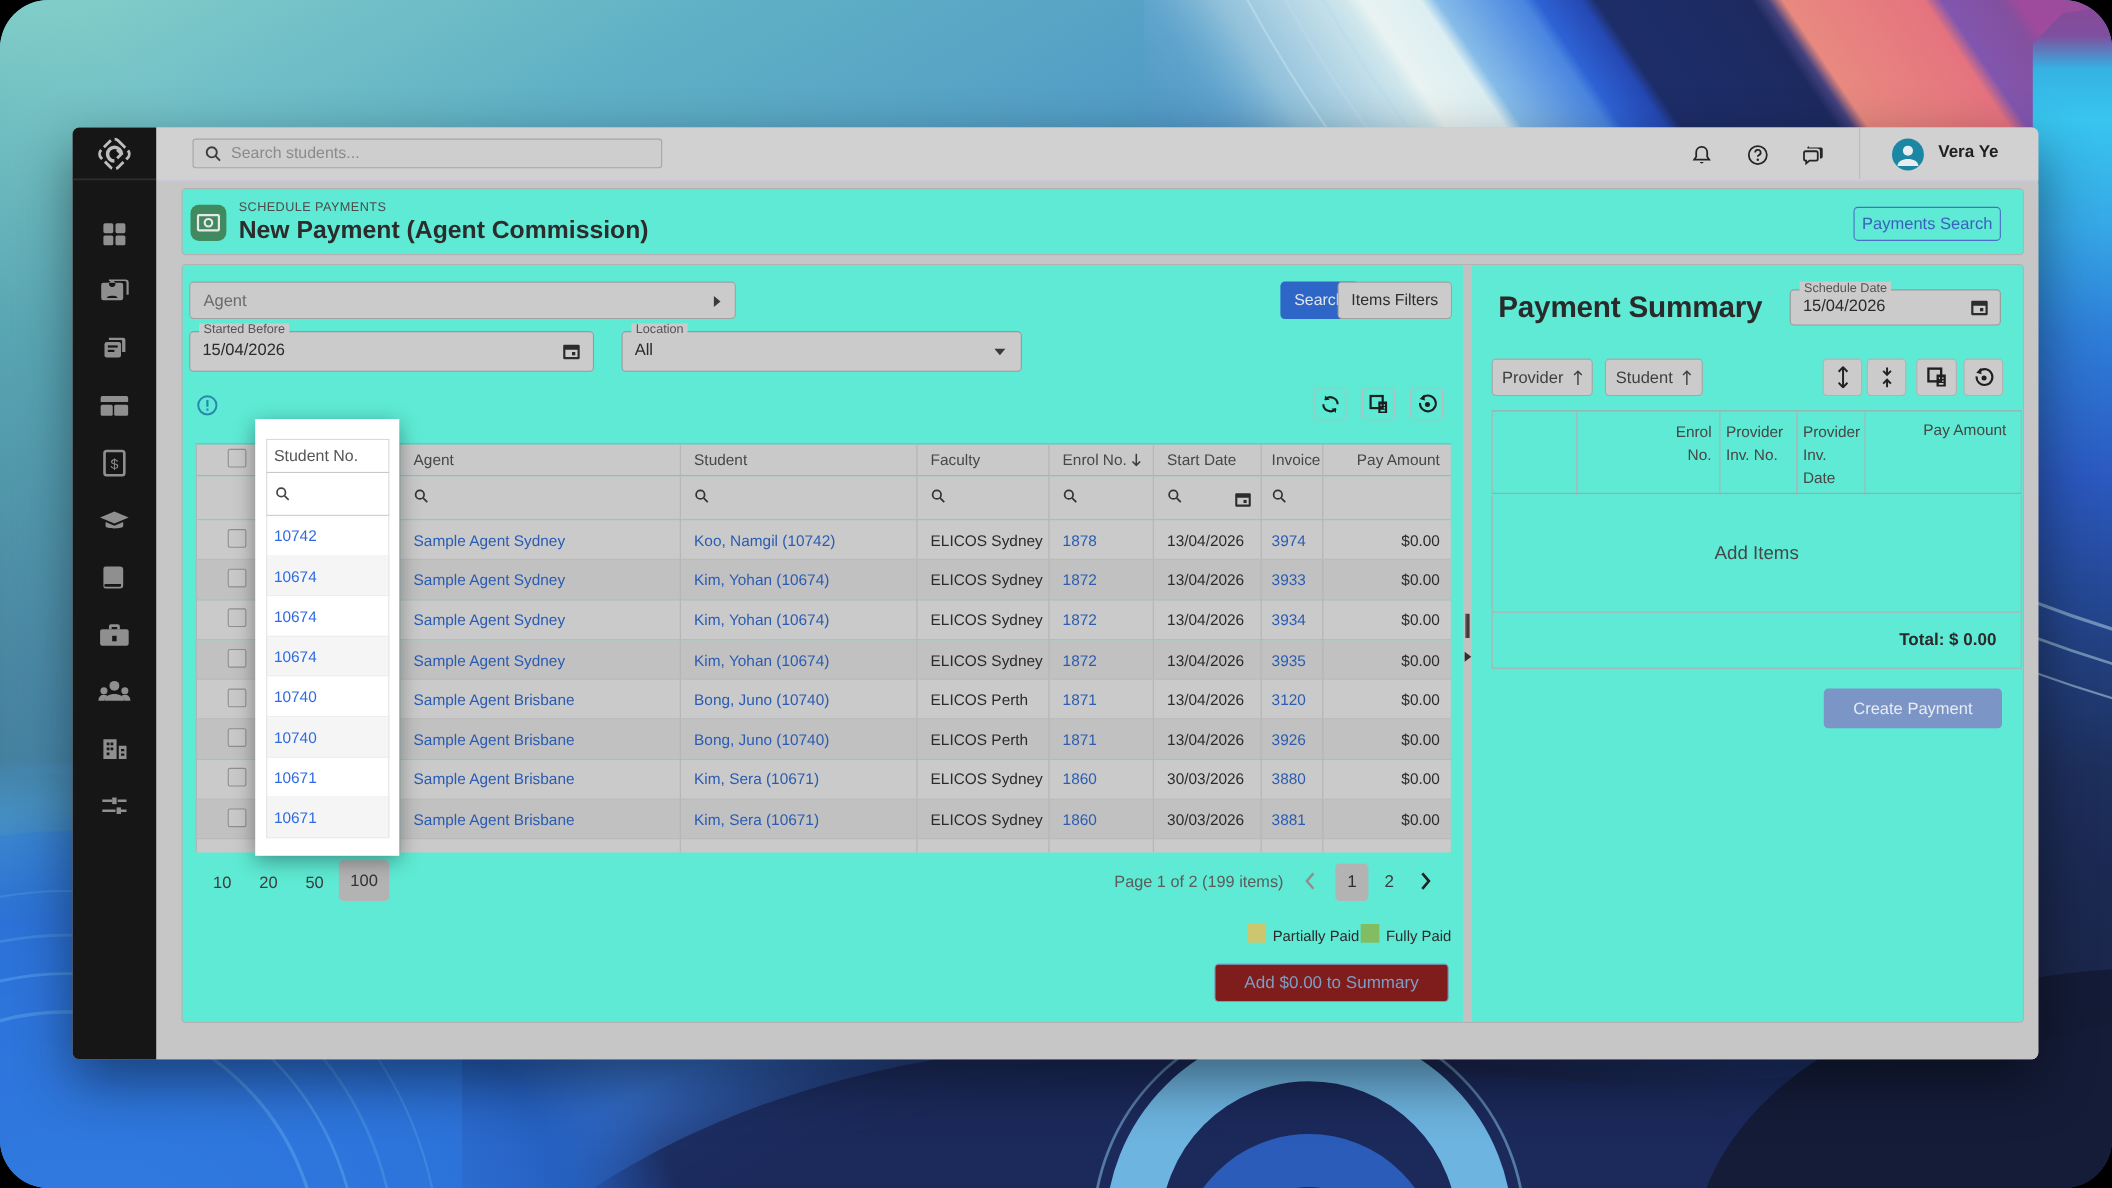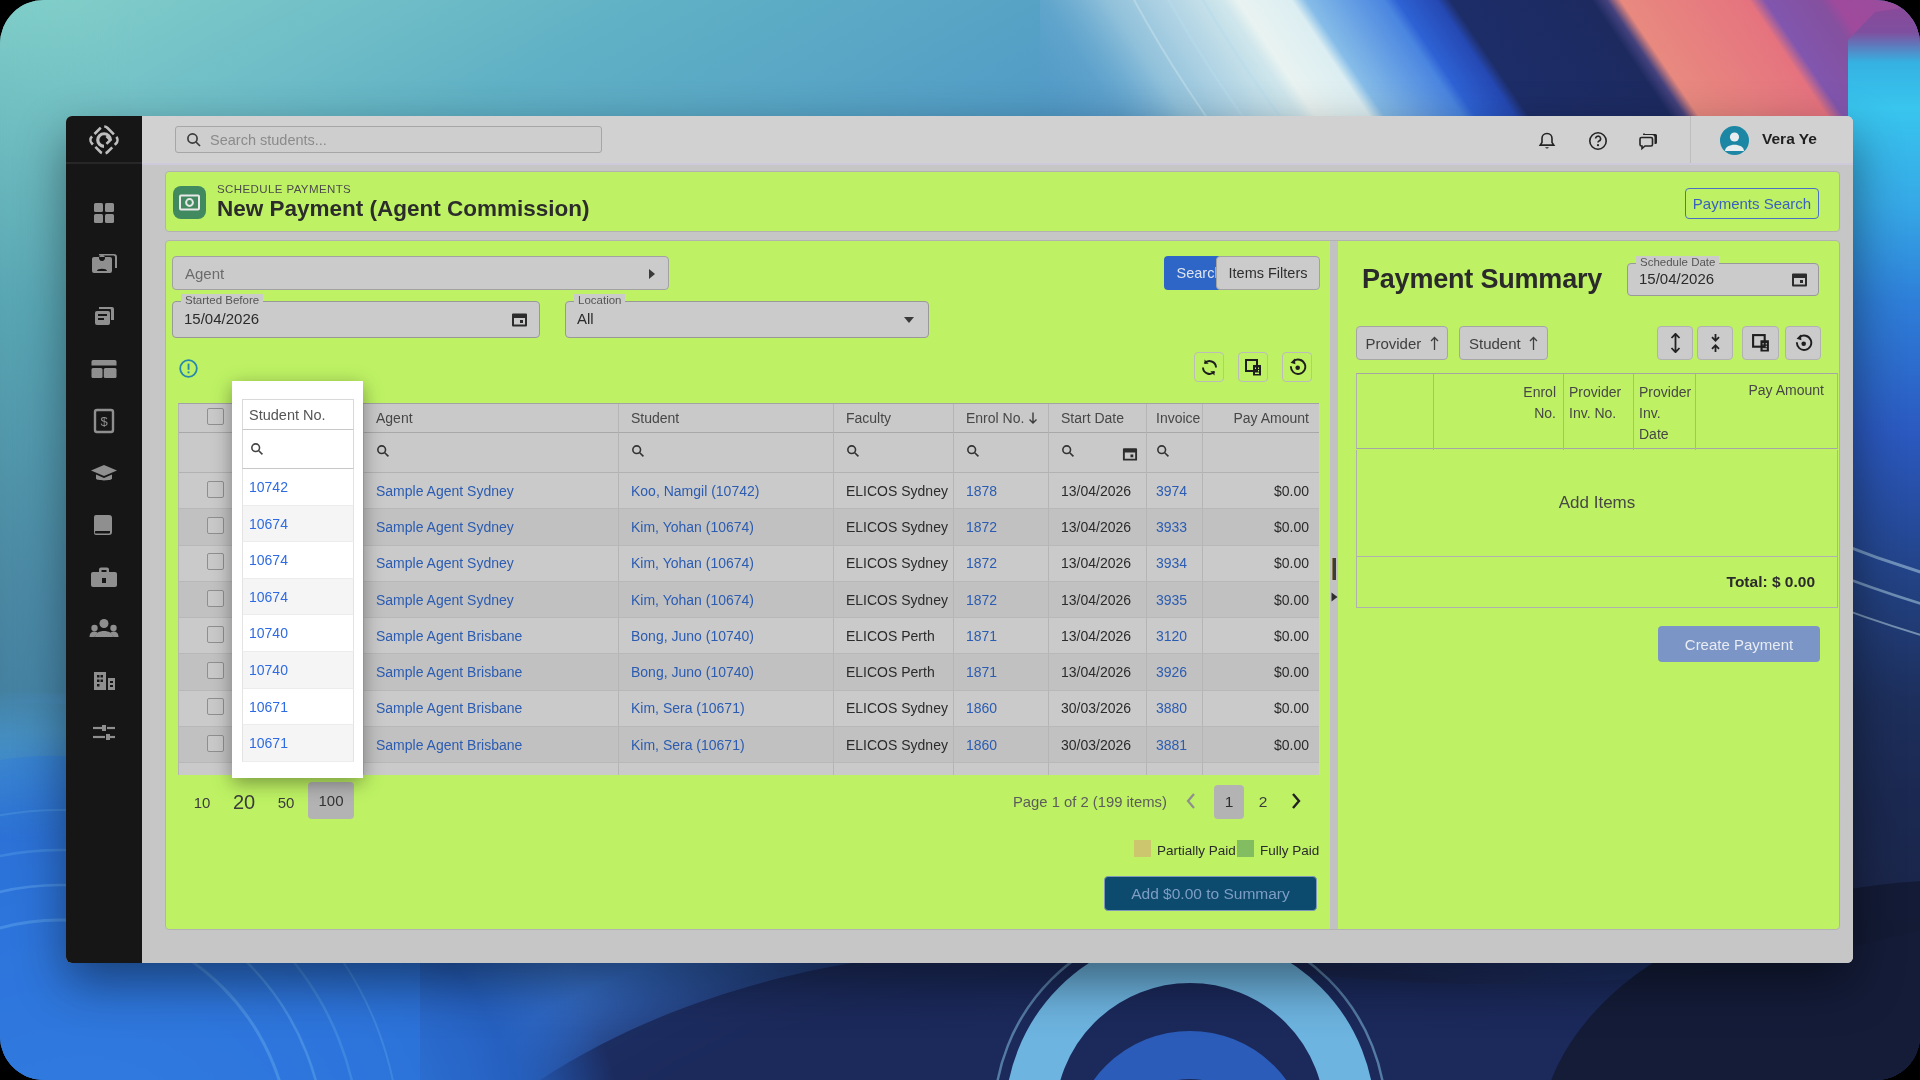--- a/index.html
+++ b/index.html
@@ -3,21 +3,21 @@
 <meta charset="utf-8">
 <style>
   * { margin:0; padding:0; box-sizing:border-box; }
   html,body { width:1920px; height:1080px; overflow:hidden; background:#000; font-family:"Liberation Sans",sans-serif; }
   #wall { position:absolute; left:0; top:0; width:1920px; height:1080px; border-radius:44px; overflow:hidden; }
   #app { position:absolute; left:66px; top:116px; width:1787px; height:847px; background:#c6c6c6; border-radius:6px; box-shadow:0 20px 50px rgba(0,0,0,.45); }
   .abs { position:absolute; }
   #sidebar { position:absolute; left:66px; top:116px; width:76px; height:847px; background:#161616; border-radius:6px 0 0 6px; z-index:5; }
   #topbar { position:absolute; left:142px; top:116px; width:1711px; height:49px; background:#d1d1d1; border-radius:0 6px 0 0; border-bottom:2px solid #cfc9dc; z-index:4; }
   #content { position:absolute; left:142px; top:167px; width:1711px; height:796px; background:#c6c6c6; border-radius:0 0 6px 0; z-index:3; }
-  .card { position:absolute; background:#bef264; border:1px solid #b2b2b2; border-radius:4px;text-decoration:underline; }
+  .card { position:absolute; background:#5eead4; border:1px solid #b2b2b2; border-radius:4px;text-decoration:underline; }
   .fieldset { position:absolute; border:1px solid #999; border-radius:4px; background:#cbcbcb; }
   .fieldset .lg { position:absolute; top:-8px; left:8px; background:#cbcbcb; padding:0 4px; font-size:11.5px; color:#555; }
   .btn { position:absolute; border-radius:4px; font-size:14.5px; display:flex; align-items:center; justify-content:center; }
   .gridtext { font-size:14px; color:#2b2b2b; }
   a.lnk { color:#2b5cb2; text-decoration:none; }
   .hdrtxt { font-size:14px; color:#474747; }
   table.grid { border-collapse:separate; border-spacing:0; table-layout:fixed; }
   table.grid td, table.grid th { padding:0 0 0 12px; font-weight:normal; text-align:left; vertical-align:middle; font-size:14px; overflow:hidden; white-space:nowrap; }
   .ck { width:17px; height:17px; border:1px solid #8f8f8f; border-radius:2px; background:#c9c9c9; display:inline-block; }
 </style>
@@ -440,37 +440,37 @@
       <td style="border-right:1px solid #b5b5b5;"></td>
       <td style="border-right:1px solid #b5b5b5;"></td>
       <td style="border-right:1px solid #b5b5b5;"></td>
       <td style="border-right:1px solid #b5b5b5;padding-left:9px;"></td>
       <td></td>
     </tr>
   </tbody>
       </table>
   </div>
   <div class="abs" style="left:43px;top:618px;width:34px;height:34px;display:flex;align-items:center;justify-content:center;font-size:15px;color:#3c3c3c;">10</div>
-  <div class="abs" style="left:85px;top:618px;width:34px;height:34px;display:flex;align-items:center;justify-content:center;font-size:20px;color:#3c3c3c;">20</div>
+  <div class="abs" style="left:85px;top:618px;width:34px;height:34px;display:flex;align-items:center;justify-content:center;font-size:15px;color:#3c3c3c;">20</div>
   <div class="abs" style="left:127px;top:618px;width:34px;height:34px;display:flex;align-items:center;justify-content:center;font-size:15px;color:#3c3c3c;">50</div>
   <div class="abs" style="left:166px;top:615px;width:46px;height:37px;background:#b3b3b3;border-radius:4px;display:flex;align-items:center;justify-content:center;font-size:15px;color:#333;">100</div>
   <span class="abs" style="left:871px;top:627px;font-size:14.8px;color:#5c5c5c;">Page 1 of 2 (199 items)</span>
   <svg class="abs" style="left:1043px;top:625px" width="11" height="18" viewBox="0 0 11 18">
       <path d="M9,2 L3,9 L9,16" fill="none" stroke="#8f8f8f" stroke-width="2.2"></path>
     </svg>
   <div class="abs" style="left:1072px;top:618px;width:30px;height:34px;background:#b3b3b3;border-radius:4px;display:flex;align-items:center;justify-content:center;font-size:15.5px;color:#2e2e2e;">1</div>
   <div class="abs" style="left:1106px;top:618px;width:30px;height:34px;display:flex;align-items:center;justify-content:center;font-size:15.5px;color:#3c3c3c;">2</div>
   <svg class="abs" style="left:1149px;top:625px" width="11" height="18" viewBox="0 0 11 18">
       <path d="M2,2 L8,9 L2,16" fill="none" stroke="#222" stroke-width="2.4"></path>
     </svg>
   <div class="abs" style="left:992px;top:673px;width:17px;height:17px;background:#ccc76e;"></div>
   <span class="abs" style="left:1015px;top:676px;font-size:13.5px;color:#2b2b2b;">Partially Paid</span>
   <div class="abs" style="left:1095px;top:673px;width:17px;height:17px;background:#82bd62;"></div>
   <span class="abs" style="left:1118px;top:676px;font-size:13.5px;color:#2b2b2b;">Fully Paid</span>
-  <div class="btn" style="left:962px;top:709px;width:213px;height:35px;border:1px solid #8099bb;color:#7e9dc4;font-size:15.5px;background:#0c4a6e;">Add $0.00 to Summary</div>
+  <div class="btn" style="left:962px;top:709px;width:213px;height:35px;border:1px solid #8099bb;color:#7e9dc4;font-size:15.5px;background:#7f1d1d;">Add $0.00 to Summary</div>
   <div class="abs" style="left:1188px;top:74px;width:8px;height:688px;background:#c2c2c2;"></div>
   <div class="abs" style="left:1190px;top:391px;width:4px;height:22px;background:#3c3c3c;border-left:1px solid #8a7a50;"></div>
   <svg class="abs" style="left:1189px;top:425px" width="7" height="10" viewBox="0 0 7 10">
       <path d="M0.5,0.5 L6.5,5 L0.5,9.5 Z" fill="#2e2e2e"></path>
     </svg>
   <div class="abs" style="left:1220px;top:97px;font-size:27px;font-weight:bold;color:#2a2a2a;letter-spacing:-0.2px;">Payment Summary</div>
   <div class="fieldset" style="left:1485px;top:96px;width:192px;height:33px;">
     <span class="lg">Schedule Date</span>
     <span class="abs" style="left:11px;top:6px;font-size:15px;color:#2b2b2b;">15/04/2026</span>
     <svg class="abs" style="left:163px;top:7px" width="17" height="17" viewBox="0 0 17 17">

